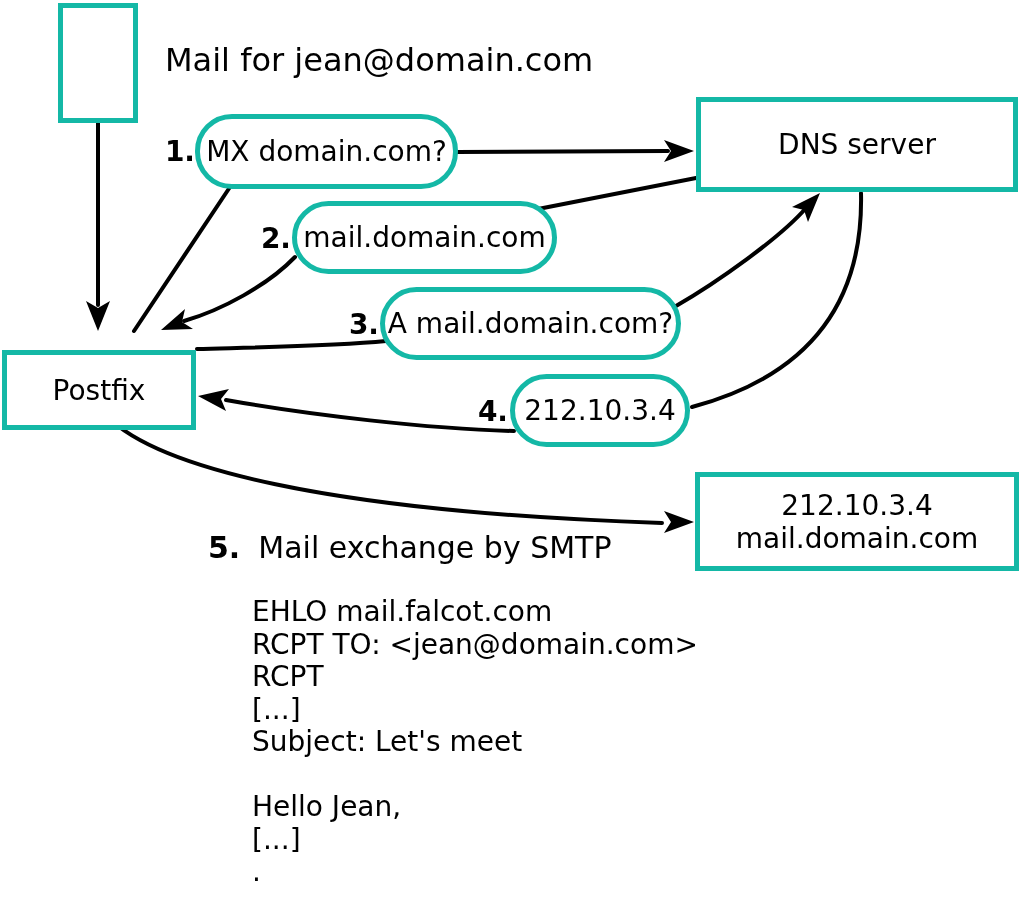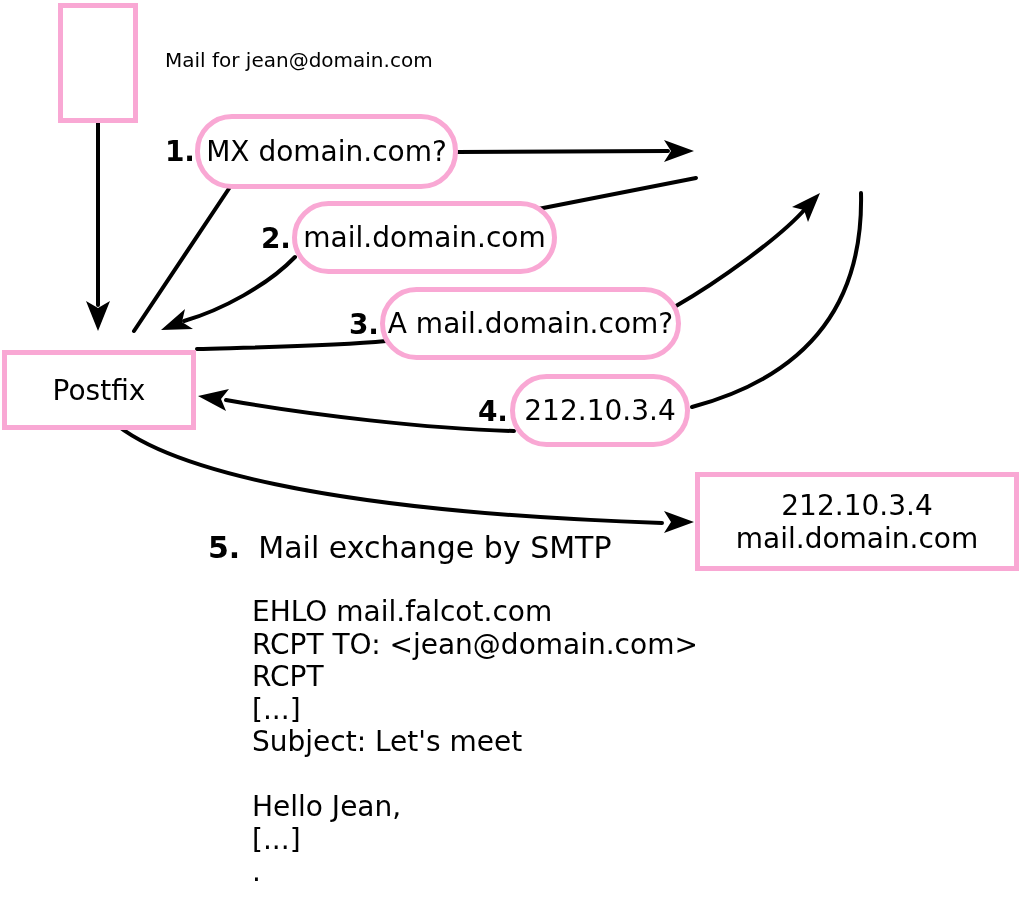--- a/index.html
+++ b/index.html
@@ -3,32 +3,32 @@
 <meta charset="utf-8">
 <style>
   html,body { margin:0; padding:0; background:#ffffff; }
   .canvas {
     position:relative; width:1024px; height:919px; background:#ffffff;
     font-family:"DejaVu Sans", sans-serif; color:#000000; overflow:hidden;
   }
   .svg-layer { position:absolute; left:0; top:0; z-index:1; }
   .node {
     position:absolute; box-sizing:border-box; background:#ffffff;
-    border:5px solid #f9a8d4; display:flex; flex-direction:column;
+    border:5px solid #14b8a6; display:flex; flex-direction:column;
     align-items:center; justify-content:center; text-align:center;
     font-size:28px; line-height:33px; z-index:2;
   }
   .oval { border-radius:37px; flex-direction:row; }
   .num {
     position:absolute; z-index:3; font-size:28px; font-weight:bold;
     line-height:32px; text-align:right;
   }
   .title {
     position:absolute; left:165px; top:44px; z-index:3;
-    font-size:20px; line-height:32px;
+    font-size:32px; line-height:32px;
   }
   .step5 {
     position:absolute; left:208px; top:532px; z-index:3;
     font-size:30px; line-height:32px;
   }
   .step5 .n { font-weight:bold; margin-right:18px; }
   .smtp {
     position:absolute; left:252px; top:596px; z-index:3;
     font-size:28px;
   }
@@ -81,20 +81,23 @@
   </svg>
 
   <div class="node" style="left:58px; top:3px; width:80px; height:120px;"></div>
 
   <div class="title">Mail for jean@domain.com</div>
 
   <div class="node" style="left:2px; top:331px; width:194px; height:80px;margin-top:19px;">
     <span>Postfix</span>
   </div>
 
+  <div class="node" style="left:696px; top:97px; width:322px; height:95px;">
+    <span>DNS server</span>
+  </div>
 
   <div class="node" style="left:695px; top:472px; width:324px; height:99px;">
     <div>212.10.3.4</div>
     <div>mail.domain.com</div>
   </div>
 
   <div class="node oval" style="left:195px; top:114px; width:263px; height:75px;">
     <span>MX domain.com?</span>
   </div>
   <div class="node oval" style="left:292px; top:201px; width:265px; height:73px;">

